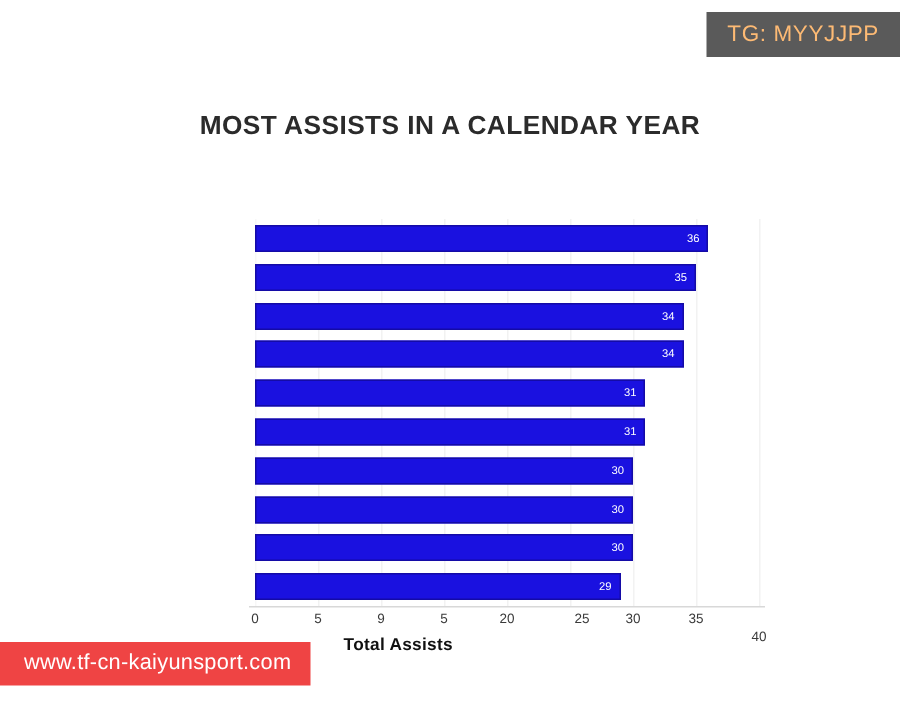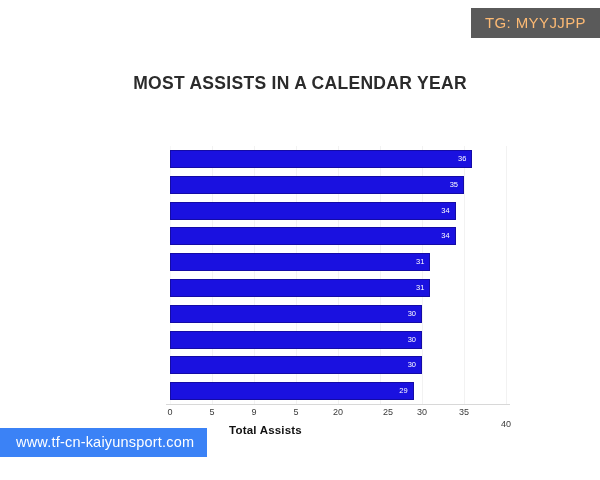--- a/index.html
+++ b/index.html
@@ -27,21 +27,21 @@
     padding: 7px 14px 8px 14px;
     line-height: 1;
     white-space: nowrap;
   }
 
   
   #watermark {
     position: absolute;
     left: 0px;
     bottom: 23px;
-    background: #3b82f6;
+    background: #ef4444;
     color: #ffffff;
     font-size: 14.5px;
     letter-spacing: 0.2px;
     padding: 7px 13px 8px 16px;
     line-height: 1;
     white-space: nowrap;
   }
 
   
   #chart-title {

